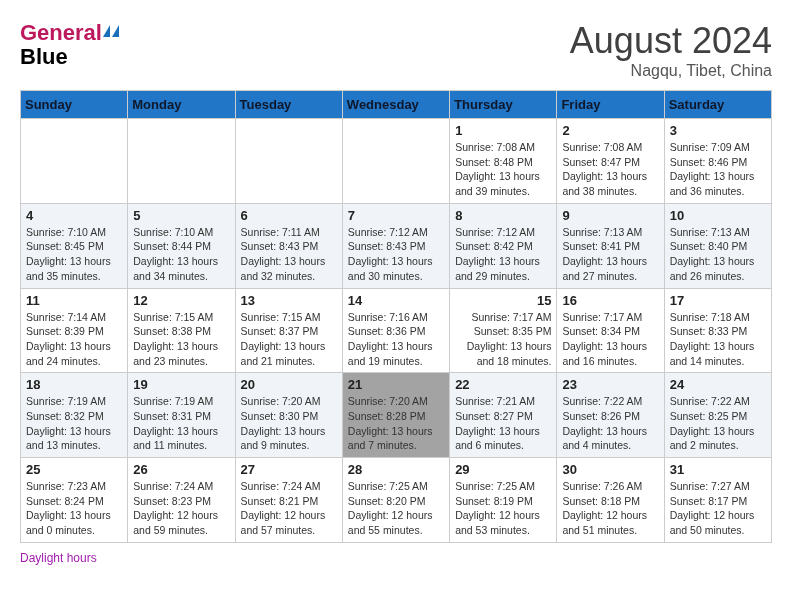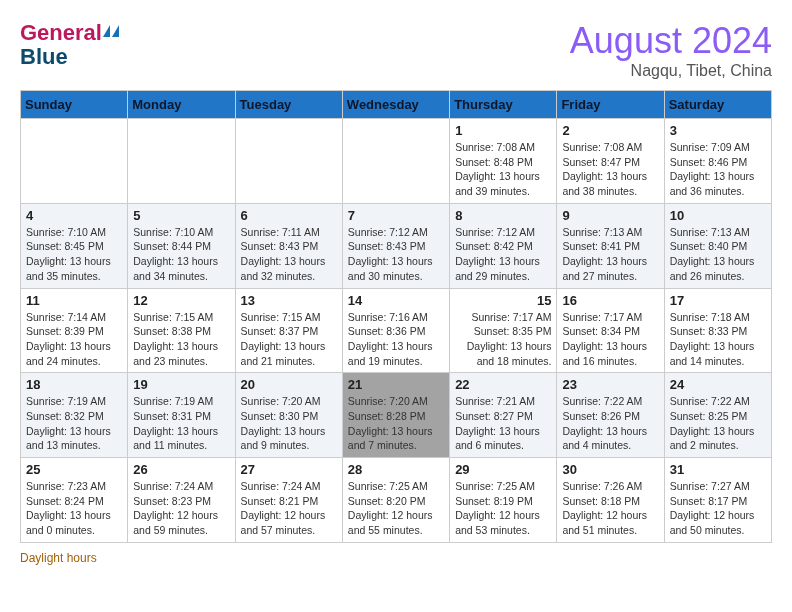--- a/index.html
+++ b/index.html
@@ -19,21 +19,21 @@
     .logo {
       display: flex;
       flex-direction: column;
       align-items: flex-start;
     }
     .title-section {
       text-align: right;
     }
     .month-year {
       font-size: 36px;
-      color: #8b5cf6;
+      color: #404040;
       font-weight: normal;
     }
     .location {
       font-size: 16px;
       color: #555;
     }
     .calendar {
       width: 100%;
       border-collapse: collapse;
       font-size: 11px;
@@ -71,34 +71,34 @@
       color: #333;
       font-size: 10.5px;
       line-height: 1.4;
     }
     .empty-cell {
       background: #fff !important;
     }
     .footer-note {
       margin-top: 8px;
       font-size: 12px;
-      color: #a16207;
+      color: #a21caf;
     }
   </style>
 </head>
 <body>
 
 <div class="header">
   <div class="logo">
     <div style="display:flex;align-items:center;">
       <span style="font-size:22px;font-weight:bold;color:#be185d;">General</span>
       <span style="display:inline-block;width:0;height:0;border-left:7px solid transparent;border-right:0px solid transparent;border-bottom:12px solid #1a6fba;margin-left:1px;position:relative;top:-2px;"></span>
       <span style="display:inline-block;width:0;height:0;border-left:7px solid transparent;border-right:0px solid transparent;border-bottom:12px solid #1a6fba;margin-left:2px;position:relative;top:-2px;"></span>
     </div>
-    <span style="font-size:22px;font-weight:bold;color:#0c4a6e;line-height:1;">Blue</span>
+    <span style="font-size:22px;font-weight:bold;color:#000000;line-height:1;">Blue</span>
   </div>
   <div class="title-section">
     <div class="month-year">August 2024</div>
     <div class="location">Nagqu, Tibet, China</div>
   </div>
 </div>
 
 <table class="calendar">
   <thead>
     <tr>

